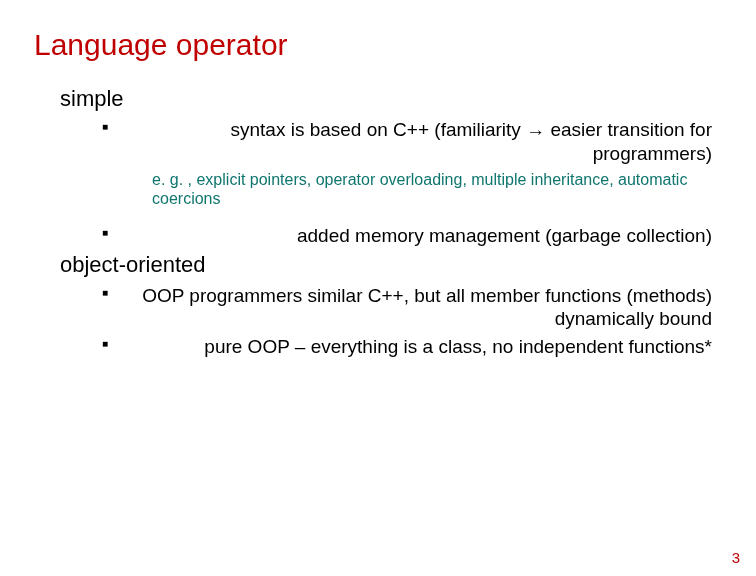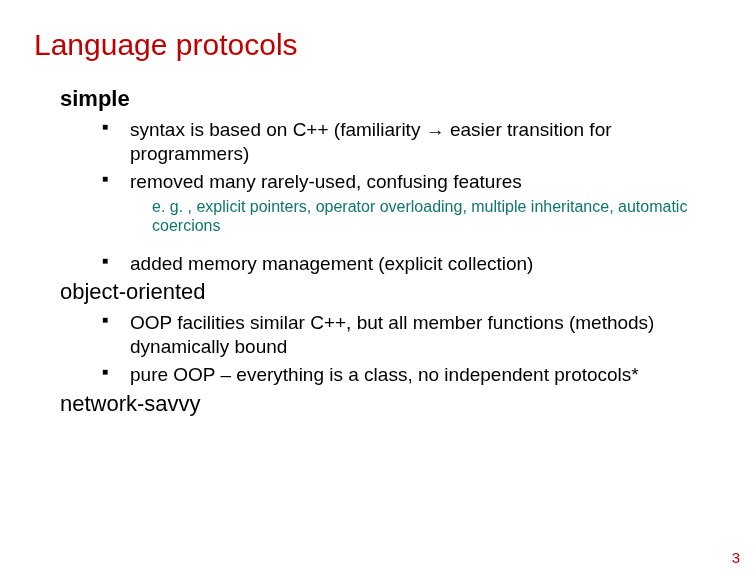--- a/index.html
+++ b/index.html
@@ -20,33 +20,34 @@
     font-weight: normal;
     margin-bottom: 24px;
   }
   .section-heading {
     color: #000000;
     font-size: 22px;
     font-weight: normal;
     margin-left: 26px;
     margin-bottom: 6px;
   }
-  .section-heading.first { margin-top: 14px; font-weight: bold; }
+  .section-heading.first { margin-top: 14px; }
   ul.bullets {
     list-style: none;
     margin-left: 68px;
     margin-right: 10px;
   }
   ul.bullets > li {
     position: relative;
     font-size: 19px;
     color: #000000;
     line-height: 1.25;
     padding-left: 28px;
     margin-bottom: 4px;
+    text-align: right;
   }
   ul.bullets > li::before {
     content: "■";
     position: absolute;
     left: 0;
     top: 3px;
     font-size: 10px;
     color: #000000;
   }
   .subnote {
@@ -62,36 +63,34 @@
     bottom: 10px;
     right: 16px;
     color: #c00000;
     font-size: 15px;
   }
 </style>
 </head>
 <body>
 
 <div class="slide">
-  <h1 class="title">Language protocols</h1>
+  <h1 class="title">Language operator</h1>
 
   <div class="section-heading first">simple</div>
   <ul class="bullets">
     <li>syntax is based on C++ (familiarity → easier transition for programmers)</li>
-    <li>removed many rarely-used, confusing features</li>
   </ul>
   <div class="subnote">e. g. , explicit pointers, operator overloading, multiple inheritance, automatic coercions</div>
   <ul class="bullets">
-    <li>added memory management (explicit collection)</li>
+    <li>added memory management (garbage collection)</li>
   </ul>
 
   <div class="section-heading">object-oriented</div>
   <ul class="bullets">
-    <li>OOP facilities similar C++, but all member functions (methods) dynamically bound</li>
-    <li>pure OOP – everything is a class, no independent protocols*</li>
+    <li>OOP programmers similar C++, but all member functions (methods) dynamically bound</li>
+    <li>pure OOP – everything is a class, no independent functions*</li>
   </ul>
 
-  <div class="section-heading">network-savvy</div>
   <ul class="bullets">
   </ul>
 </div>
 
 <div class="pagenum">3</div>
 
 </body></html>

